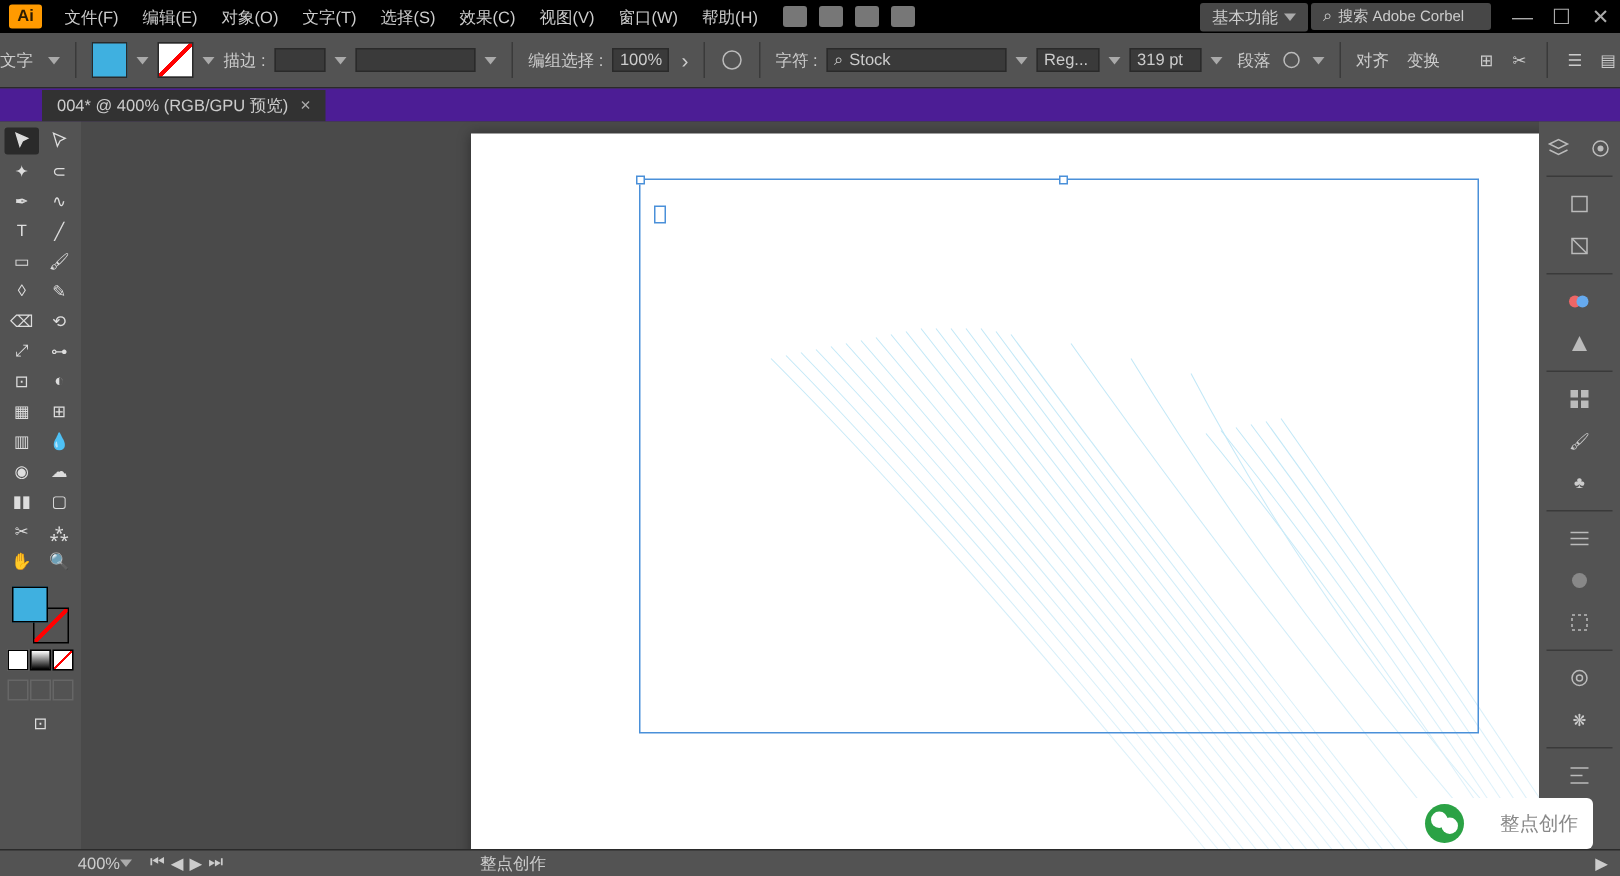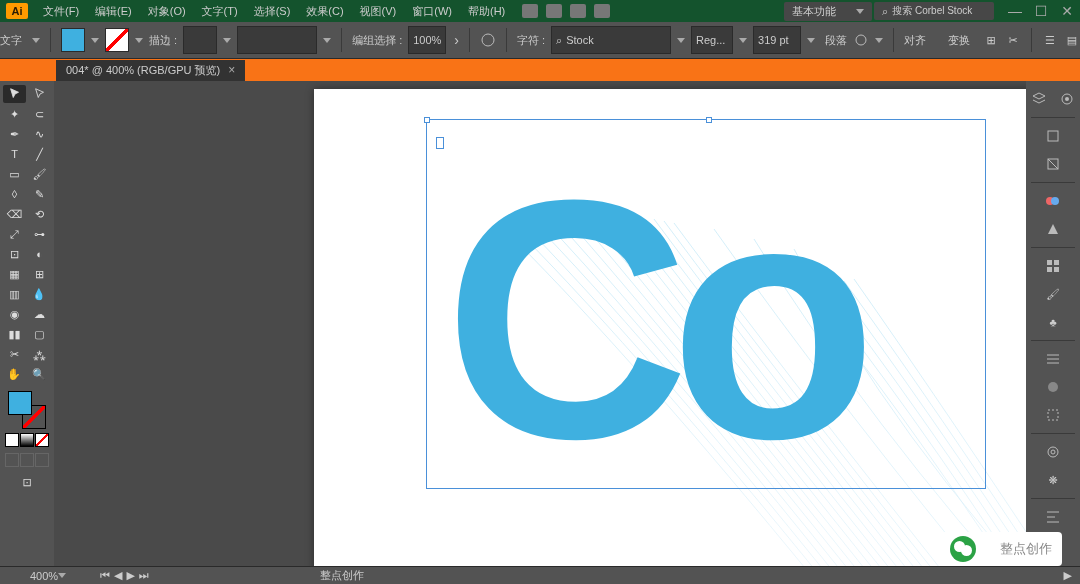--- a/index.html
+++ b/index.html
@@ -1,37 +1,37 @@
 <!DOCTYPE html>
 <html><head>
 <meta charset="utf-8">
 <style>
 *{margin:0;padding:0;box-sizing:border-box;font-family:"Microsoft YaHei",Arial,sans-serif;font-size:11px;color:#ccc;user-select:none}
 body{width:1080px;height:584px;background:#323232;overflow:hidden;position:relative}
-.menubar{height:22px;background:#14532d;display:flex;align-items:center;padding:0 6px;gap:2px}
+.menubar{height:22px;background:#000000;display:flex;align-items:center;padding:0 6px;gap:2px}
 .ai-logo{width:22px;height:16px;background:#ff9a00;color:#2b1b02;font-weight:bold;font-size:11px;display:flex;align-items:center;justify-content:center;border-radius:2px;margin-right:6px}
 .menu-item{padding:3px 7px;cursor:pointer}
 .menu-icons{margin-left:8px;display:flex;gap:8px;align-items:center}
 .mico{width:16px;height:14px;background:#777;border-radius:2px}
 .spacer{flex:1}
-.workspace-sel{background:#474747;padding:2px 8px;border-radius:2px;display:flex;align-items:center;gap:20px}
+.workspace-sel{background:#474747;padding:2px 8px;border-radius:2px;display:flex;align-items:center;gap:4px}
 .search-stock{background:#474747;padding:2px 8px;border-radius:2px;width:120px;display:flex;align-items:center;gap:4px;color:#888}
 .win-controls{display:flex;gap:12px;margin-left:12px}
 .win-btn{width:14px;height:14px;display:flex;align-items:center;justify-content:center;color:#aaa;font-size:14px}
 
 .optbar{height:37px;background:#535353;border-bottom:1px solid #2a2a2a;display:flex;align-items:center;padding:0 0;gap:6px}
 .opt-label{margin-right:4px}
 .swatch{width:24px;height:24px;border:1px solid #2a2a2a}
 .fill-sw{background:#3fb0e0}
 .stroke-sw{background:linear-gradient(135deg,#fff 45%,red 45%,red 55%,#fff 55%)}
 .sep{width:1px;height:24px;background:#3a3a3a;margin:0 4px}
-.field{background:#3a3a3a;border:1px solid #2a2a2a;padding:2px 4px;height:28px;display:flex;align-items:center}
+.field{background:#3a3a3a;border:1px solid #2a2a2a;padding:2px 4px;height:16px;display:flex;align-items:center}
 .ico16{width:16px;height:16px;display:flex;align-items:center;justify-content:center}
 
-.tabstrip{height:22px;background:#f97316;display:flex;align-items:center;padding-left:56px}
+.tabstrip{height:22px;background:#4c1d95;display:flex;align-items:center;padding-left:28px}
 .doc-tab{background:#323232;padding:3px 10px;display:flex;align-items:center;gap:8px;font-size:11px}
 .close-x{color:#aaa;font-size:12px}
 
 .main{position:absolute;top:81px;left:0;right:0;bottom:18px;display:flex}
 .toolbox{width:54px;background:#535353;padding:4px 3px;display:flex;flex-direction:column;gap:2px}
 .tool-row{display:flex;gap:2px}
 .tool{width:23px;height:18px;display:flex;align-items:center;justify-content:center;color:#ddd;border-radius:2px}
 .tool.sel{background:#2a2a2a}
 .tool svg{width:14px;height:14px;fill:#ddd;stroke:#ddd}
 .fill-stroke-box{margin-top:6px;position:relative;width:38px;height:38px;align-self:center}
@@ -51,21 +51,21 @@
 .big-text{position:absolute;top:60px;left:130px;font-size:340px;font-weight:600;color:#3fb0e0;font-family:Corbel,Arial;letter-spacing:-20px;line-height:1}
 .shadow-lines{position:absolute;top:110px;left:140px;width:620px;height:420px;opacity:.55}
 
 .right-panels{width:54px;background:#535353;display:flex;flex-direction:column;align-items:center;padding-top:4px;gap:0}
 .rp-sep{height:1px;width:80%;background:#3a3a3a;margin:4px 0}
 .rp-ico{width:24px;height:24px;display:flex;align-items:center;justify-content:center;margin:2px 0}
 .rp-ico svg{width:16px;height:16px;fill:#bbb}
 .right-panels .col2{display:flex;gap:4px}
 
 .statusbar{position:absolute;bottom:0;left:0;right:0;height:18px;background:#535353;display:flex;align-items:center;padding:0 8px;gap:12px;font-size:10px;border-top:1px solid #2a2a2a}
-.zoom-sel{width:80px;display:flex;align-items:center;justify-content:center}
+.zoom-sel{width:80px;display:flex;align-items:center;justify-content:flex-end}
 .nav-arrows{display:flex;gap:4px}
 
 .watermark{position:absolute;right:18px;bottom:18px;display:flex;align-items:center;gap:24px;background:#fff;padding:4px 10px;border-radius:4px}
 .wm-ico{width:26px;height:26px;border-radius:50%;background:#2ba245;position:relative}
 .wm-ico::before,.wm-ico::after{content:"";position:absolute;background:#fff;border-radius:6px}
 .wm-ico::before{width:11px;height:11px;top:5px;left:4px}
 .wm-ico::after{width:11px;height:11px;top:9px;left:11px}
 .wm-txt{color:#888;font-size:13px;font-weight:500}
 .triangle-down{width:0;height:0;border-left:4px solid transparent;border-right:4px solid transparent;border-top:5px solid #aaa;display:inline-block}
 </style>
@@ -89,21 +89,21 @@
     <div class="mico"></div>
     <div class="mico"></div>
   </div>
   <div class="spacer"></div>
   <div class="workspace-sel">
     <span>基本功能</span>
     <span class="triangle-down"></span>
   </div>
   <div class="search-stock">
     <span>⌕</span>
-    <span style="font-size:10px">搜索 Corbel Stock</span>
+    <span style="font-size:10px">搜索 Adobe Corbel</span>
   </div>
   <div class="win-controls">
     <div class="win-btn">—</div>
     <div class="win-btn">☐</div>
     <div class="win-btn">✕</div>
   </div>
 </div>
 
 <div class="optbar">
   <span class="opt-label">文字</span>
@@ -149,21 +149,21 @@
   <span class="triangle-down"></span>
   <span style="margin-left:4px">段落</span>
   <div class="ico16">
       <svg viewBox="0 0 16 16">
         <circle cx="8" cy="8" r="5" fill="none" stroke="#bbb"></circle>
       </svg>
     </div>
   <span class="triangle-down"></span>
   <div class="sep"></div>
   <span>对齐</span>
-  <span style="margin-left:16px">变换</span>
+  <span style="margin-left:6px">变换</span>
   <div class="spacer"></div>
   <div class="ico16">⊞</div>
   <div class="ico16">✂</div>
   <div class="sep"></div>
   <div class="ico16">☰</div>
   <div class="ico16">▤</div>
 </div>
 
 <div class="tabstrip">
   <div class="doc-tab">
@@ -293,21 +293,20 @@
             <path d="M300 40 Q410 220 590 420"></path>
             <path d="M340 50 Q440 240 610 420"></path>
           <path d="M350 90 Q440 200 560 380"></path>
             <path d="M360 88 Q450 200 570 382"></path>
             <path d="M370 86 Q460 202 580 384"></path>
             <path d="M380 84 Q470 204 590 386"></path>
             <path d="M390 82 Q480 206 600 388"></path>
             <path d="M400 80 Q490 208 610 390"></path>
         </g>
       </svg>
-      <div class="big-text">Co</div>
       <div class="sel-box">
         <div class="sel-handle" style="top:-3px;left:-3px"></div>
         <div class="sel-handle" style="top:-3px;left:50%"></div>
       </div>
       <div class="text-cursor"></div>
     </div>
   </div>
 
   <div class="right-panels">
     <div class="col2">

